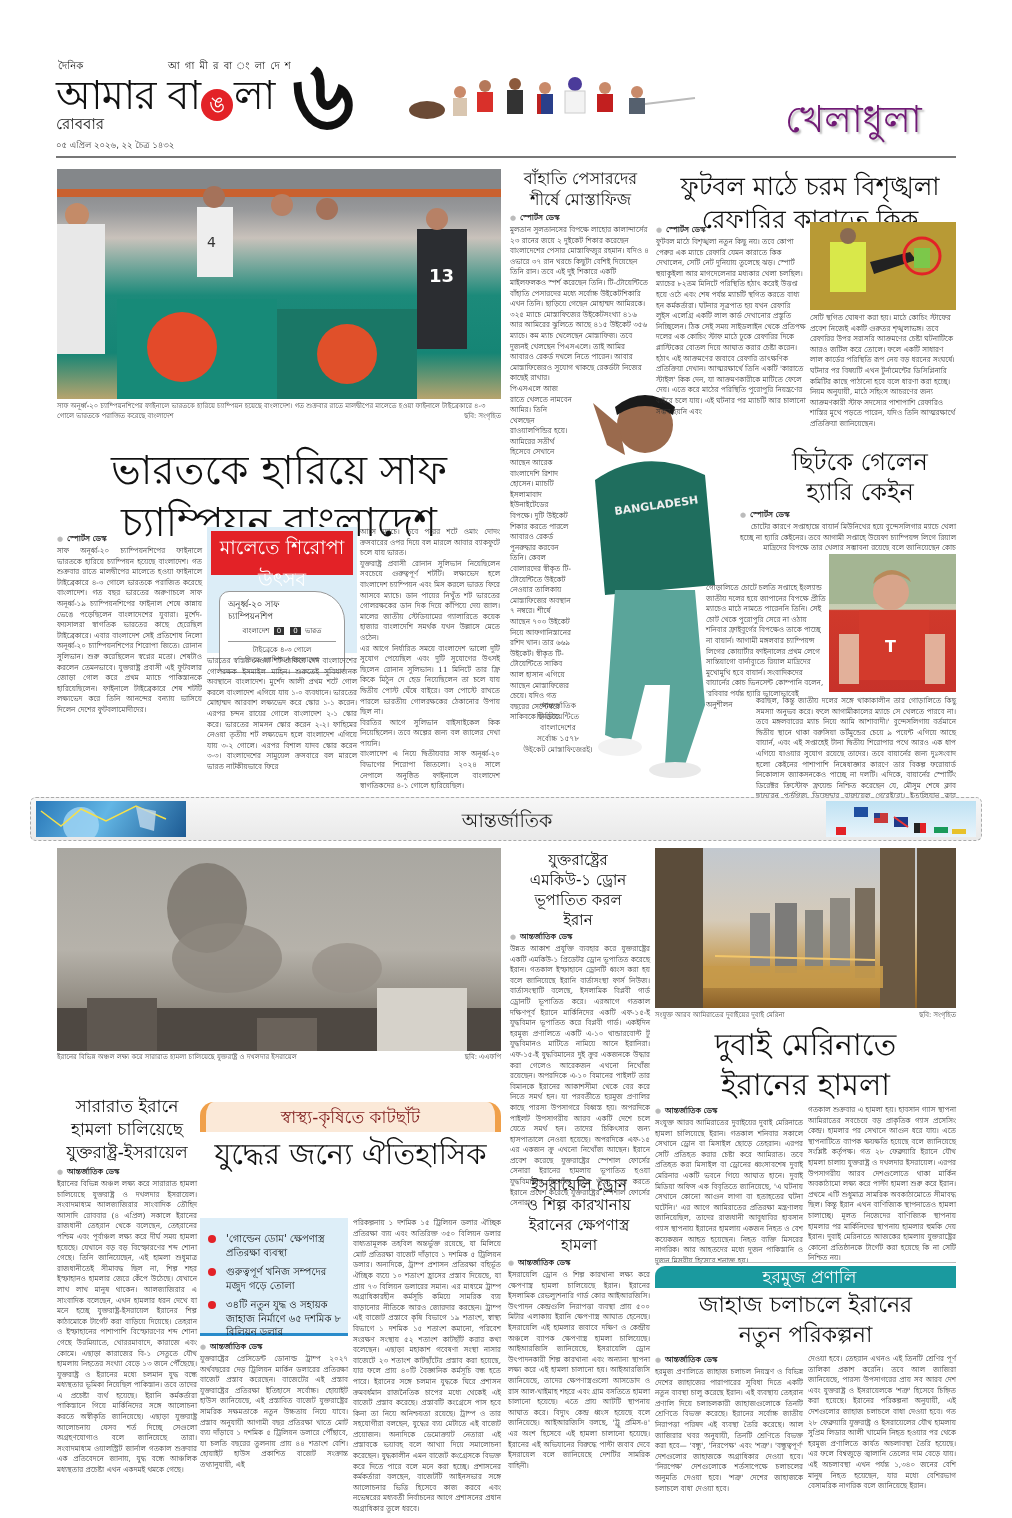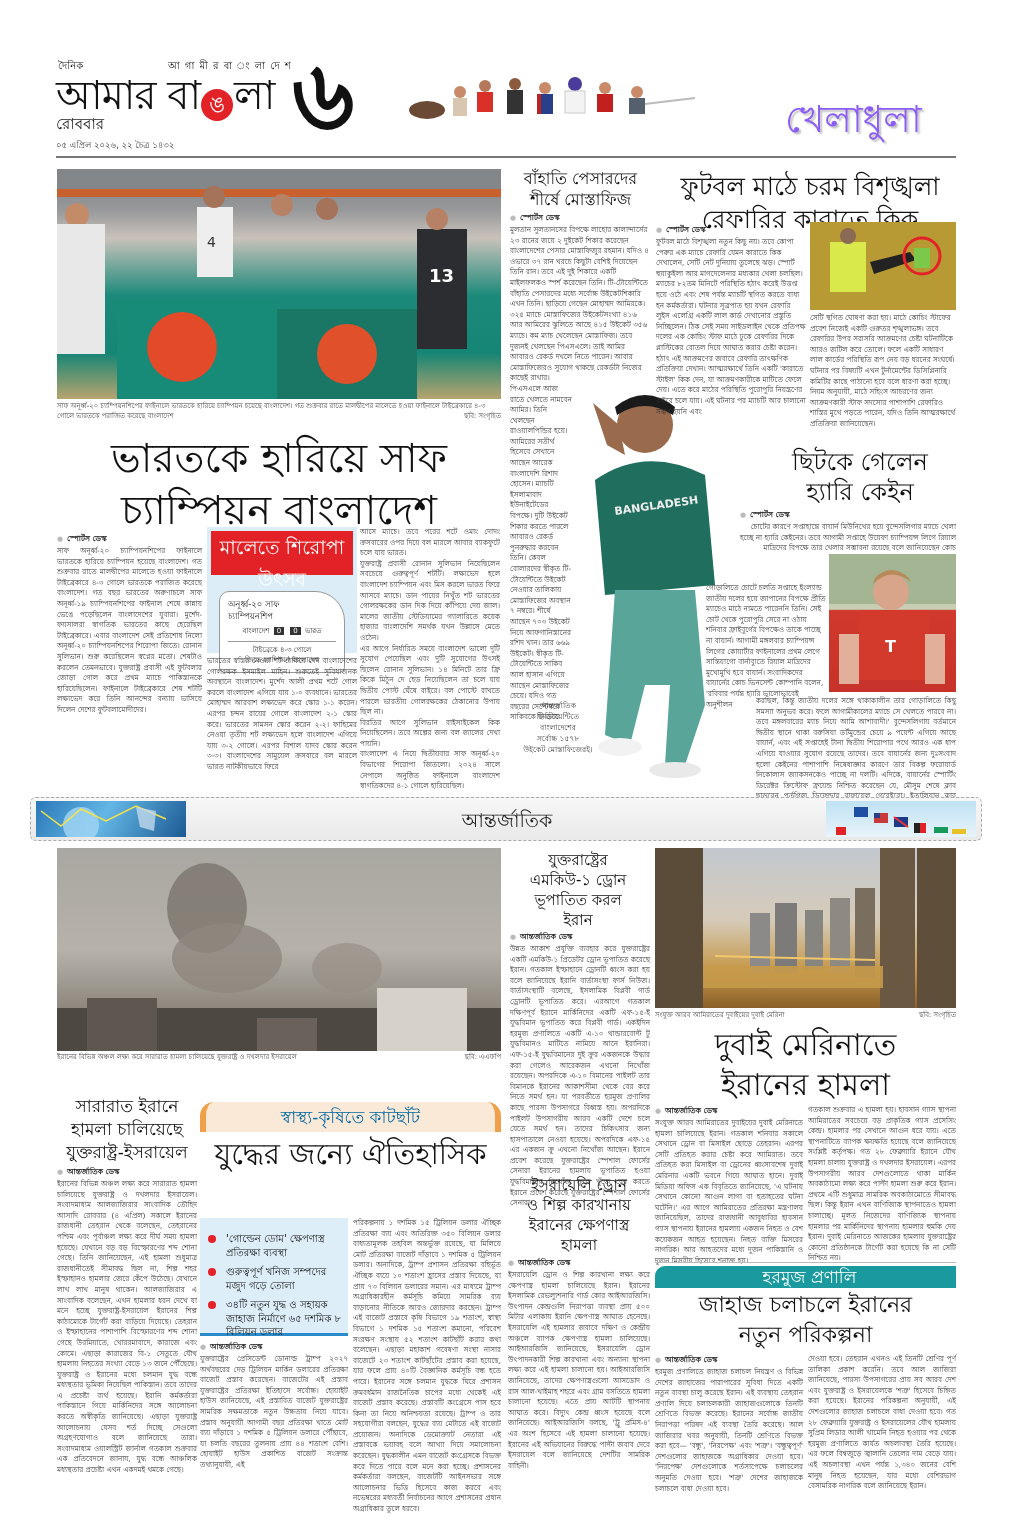--- a/index.html
+++ b/index.html
@@ -23,21 +23,21 @@
   .rule { height: 2px; background: #777; }
 
   .section-banner { border: 1px dashed #aaa; border-radius: 6px; background: linear-gradient(#f7f7f7, #e9e9e9); }
   .banner-img-l { background: linear-gradient(120deg, #2a78b8 0%, #63b6e5 45%, #1c5a93 100%); }
   .banner-img-r { background: linear-gradient(180deg, #bfe2f3 0%, #e8f4fb 100%); }
 
   .info-box { background: #ddeef8; border-bottom: 3px solid #2a8ccb; }
   .info-box li { list-style: none; font-size: 12.5px; line-height: 18px; color: #111; position: relative; padding-left: 20px; margin-bottom: 6px; font-family: "DejaVu Sans", sans-serif; }
   .bullet-dot { position: absolute; left: 2px; top: 4px; width: 10px; height: 10px; border-radius: 50%; background: #e32227; }
 
-  .kicker-orange { background: #fbe9d8; border-left: 6px solid #f0a04a; border-right: 6px solid #f0a04a; border-radius: 14px 14px 0 0; text-align: center; font-size: 17px; color: #0369a1; }
+  .kicker-orange { background: #fbe9d8; border-left: 6px solid #f0a04a; border-right: 6px solid #f0a04a; border-radius: 14px 14px 0 0; text-align: center; font-size: 17px; color: #7f1d1d; }
   .kicker-teal { background: #1a9a9f; color: #fff; text-align: center; font-size: 17px; padding-left: 8px; }
   .red-box-title { background: #e32227; color: #fff; text-align: center; font-size: 19px; }
 </style>
 </head>
 <body>
 
 <div class="abs" style="left:58px;top:54px;">
   <span class="mast-small">দৈনিক</span>
 </div>
 <div class="abs" style="left:168px;top:54px;">
@@ -64,21 +64,21 @@
       <rect x="132" y="32" width="4" height="20" fill="#b22"></rect>
     <circle cx="170" cy="22" r="7" fill="#4b3b9a"></circle>
       <rect x="160" y="29" width="20" height="22" fill="#f3f3f3" stroke="#ccc"></rect>
     <circle cx="200" cy="26" r="6" fill="#c98a6a"></circle>
       <rect x="192" y="32" width="16" height="18" fill="#c21f1f"></rect>
     <circle cx="232" cy="30" r="6" fill="#c98a6a"></circle>
       <rect x="224" y="36" width="16" height="16" fill="#55606e"></rect>
     <line x1="240" y1="42" x2="290" y2="36" stroke="#bbb" stroke-width="2"></line>
   </svg>
 </div>
-<div class="abs" style="left:785px;top:90px;font-size:37px;color:#8b5cf6;font-family:'DejaVu Serif',serif;text-shadow:2px 2px 2px #bbb;">খেলাধুলা</div>
+<div class="abs" style="left:785px;top:90px;font-size:37px;color:#701a75;font-family:'DejaVu Serif',serif;text-shadow:2px 2px 2px #bbb;">খেলাধুলা</div>
 <div class="abs rule" style="left:56px;top:156px;width:900px;"></div>
 
 <div class="abs photo" style="left:57px;top:169px;width:444px;height:230px;background:linear-gradient(180deg,#7b7d80 0%,#98999b 18%,#c9c2bb 30%,#1c8a7a 55%,#158575 80%,#b7a46e 100%);">
   <svg width="444" height="230">
     <rect x="0" y="0" width="444" height="24" fill="#84878a"></rect>
     <rect x="0" y="20" width="444" height="8" fill="#c9612f"></rect>
     <rect x="60" y="130" width="160" height="100" fill="#178a78"></rect>
     <circle cx="125" cy="178" r="35" fill="#e34a2a"></circle>
     <rect x="220" y="140" width="140" height="90" fill="#1a7766"></rect>
     <circle cx="290" cy="185" r="30" fill="#e0502a"></circle>
@@ -91,21 +91,21 @@
       <circle cx="225" cy="36" r="11" fill="#b78166"></circle>
       <circle cx="270" cy="40" r="11" fill="#a5725a"></circle>
       <circle cx="380" cy="50" r="11" fill="#b78166"></circle>
     <rect x="0" y="55" width="48" height="130" fill="#e8e8e8"></rect>
   </svg>
 </div>
 <div class="abs caption" style="left:57px;top:402px;width:444px;">
   <span>সাফ অনূর্ধ্ব-২০ চ্যাম্পিয়নশিপের ফাইনালে ভারতকে হারিয়ে চ্যাম্পিয়ন হয়েছে বাংলাদেশ। গত শুক্রবার রাতে মালদ্বীপের মালেতে হওয়া ফাইনালে টাইব্রেকারে ৪-৩ গোলে ভারতকে পরাজিত করেছে বাংলাদেশ</span>
   <span class="credit" style="float:right;">ছবি: সংগৃহিত</span>
 </div>
-<div class="abs headline" style="left:57px;top:432px;width:444px;font-size:40px;line-height:52px;">
+<div class="abs headline" style="left:57px;top:444px;width:444px;font-size:40px;line-height:52px;">
   <div>ভারতকে হারিয়ে সাফ</div>
   <div>চ্যাম্পিয়ন বাংলাদেশ</div>
 </div>
 
 <div class="abs" style="left:57px;top:533px;width:145px;">
   <div class="desk">স্পোর্টস ডেস্ক</div>
   <p class="body-text para">সাফ অনূর্ধ্ব-২০ চ্যাম্পিয়নশিপের ফাইনালে ভারতকে হারিয়ে চ্যাম্পিয়ন হয়েছে বাংলাদেশ। গত শুক্রবার রাতে মালদ্বীপের মালেতে হওয়া ফাইনালে টাইব্রেকারে ৪-৩ গোলে ভারতকে পরাজিত করেছে বাংলাদেশ। গত বছর ভারতের অরুণাচলে সাফ অনূর্ধ্ব-১৯ চ্যাম্পিয়নশিপের ফাইনাল শেষে কান্নায় ভেঙে পড়েছিলেন বাংলাদেশের যুবারা। মুর্শেদ-ফয়সালরা স্বাগতিক ভারতের কাছে হেরেছিল টাইব্রেকারে। এবার বাংলাদেশ সেই প্রতিশোধ নিলো অনূর্ধ্ব-২০ চ্যাম্পিয়নশিপের শিরোপা জিতে। রোনান সুলিভান। শুরু করেছিলেন স্বপ্নের মতো। শেষটাও করলেন তেমনভাবে। যুক্তরাষ্ট্র প্রবাসী এই ফুটবলার জোড়া গোল করে প্রথম ম্যাচে পাকিস্তানকে হারিয়েছিলেন। ফাইনালে টাইব্রেকারে শেষ শটটি লক্ষ্যভেদ করে তিনি আনন্দের বন্যায় ভাসিয়ে দিলেন দেশের ফুটবলামোদীদের।</p>
 </div>
 
 <div class="abs" style="left:207px;top:527px;width:150px;height:126px;background:#dcedf7;">
@@ -123,21 +123,21 @@
       <div>টাইব্রেকে ৪-৩ গোলে</div>
       <div>জিতে চ্যাম্পিয়ন বাংলাদেশ</div>
     </div>
   </div>
 </div>
 <div class="abs body-text" style="left:207px;top:656px;width:150px;">ভারতের স্বস্তির নেওয়া শট ঠেকিয়ে দেন বাংলাদেশের গোলরক্ষক ইসমাইল মাহিন। শুরুতেই সুবিধাজনক অবস্থানে বাংলাদেশ। মুর্শেদ আলী প্রথম শটে গোল করলে বাংলাদেশ এগিয়ে যায় ১-০ ব্যবধানে। ভারতের মোহাম্মদ আরবাশ লক্ষ্যভেদ করে স্কোর ১-১ করেন। এরপর চন্দন রায়ের গোলে বাংলাদেশ ২-১ স্কোর করে। ভারতের সামসন স্কোর করেন ২-২। ফাহিমের নেওয়া তৃতীয় শট লক্ষ্যভেদ হলে বাংলাদেশ এগিয়ে যায় ৩-২ গোলে। এরপর বিশাল যাদব স্কোর করেন ৩-৩। বাংলাদেশের সামুয়েল ক্রসবারে বল মারলে ভারত নাটকীয়ভাবে ফিরে</div>
 
 <div class="abs" style="left:360px;top:527px;width:140px;">
   <p class="body-text para">আসে ম্যাচে। তবে পরের শটে ওমাং দোদং ক্রসবারের ওপর দিয়ে বল মারলে আবার ব্যাকফুটে চলে যায় ভারত।</p>
   <p class="body-text para">যুক্তরাষ্ট্র প্রবাসী রোনান সুলিভান নিয়েছিলেন সবচেয়ে গুরুত্বপূর্ণ শটটি। লক্ষ্যভেদ হলে বাংলাদেশ চ্যাম্পিয়ন এবং মিস করলে ভারত ফিরে আসবে ম্যাচে। ডান পায়ের নিখুঁত শট ভারতের গোলরক্ষকের ডান দিক দিয়ে কাঁপিয়ে দেয় জাল। মালের জাতীয় স্টেডিয়ামের গ্যালারিতে কয়েক হাজার বাংলাদেশি সমর্থক যখন উল্লাসে মেতে ওঠেন।</p>
-  <p class="body-text para">এর আগে নির্ধারিত সময়ে বাংলাদেশ ভালো দুটি সুযোগ পেয়েছিল এবং দুটি সুযোগের উৎসই ছিলেন রোনান সুলিভান। ১৪ মিনিটে তার ফ্রি কিকে মিঠুন দে হেড নিয়েছিলেন তা চলে যায় দ্বিতীয় পোস্ট ঘেঁষে বাইরে। বল পোস্টে রাখতে পারলে ভারতীয় গোলরক্ষকের ঠেকানোর উপায় ছিল না।</p>
+  <p class="body-text para">এর আগে নির্ধারিত সময়ে বাংলাদেশ ভালো দুটি সুযোগ পেয়েছিল এবং দুটি সুযোগের উৎসই ছিলেন রোনান সুলিভান। 11 মিনিটে তার ফ্রি কিকে মিঠুন দে হেড নিয়েছিলেন তা চলে যায় দ্বিতীয় পোস্ট ঘেঁষে বাইরে। বল পোস্টে রাখতে পারলে ভারতীয় গোলরক্ষকের ঠেকানোর উপায় ছিল না।</p>
   <p class="body-text para">বিরতির আগে সুলিভান বাইসাইকেল কিক নিয়েছিলেন। তবে অল্পের জন্য বল জালের দেখা পায়নি।</p>
   <p class="body-text para">বাংলাদেশ এ নিয়ে দ্বিতীয়বার সাফ অনূর্ধ্ব-২০ বিভাগের শিরোপা জিতলো। ২০২৪ সালে নেপালে অনুষ্ঠিত ফাইনালে বাংলাদেশ স্বাগতিকদের ৪-১ গোলে হারিয়েছিল।</p>
 </div>
 
 <div class="abs headline" style="left:508px;top:168px;width:145px;font-size:16px;line-height:21px;">
   <div>বাঁহাতি পেসারদের</div>
   <div>শীর্ষে মোস্তাফিজ</div>
 </div>
 <div class="abs" style="left:510px;top:212px;width:140px;">
   <div class="desk">স্পোর্টস ডেস্ক</div>

